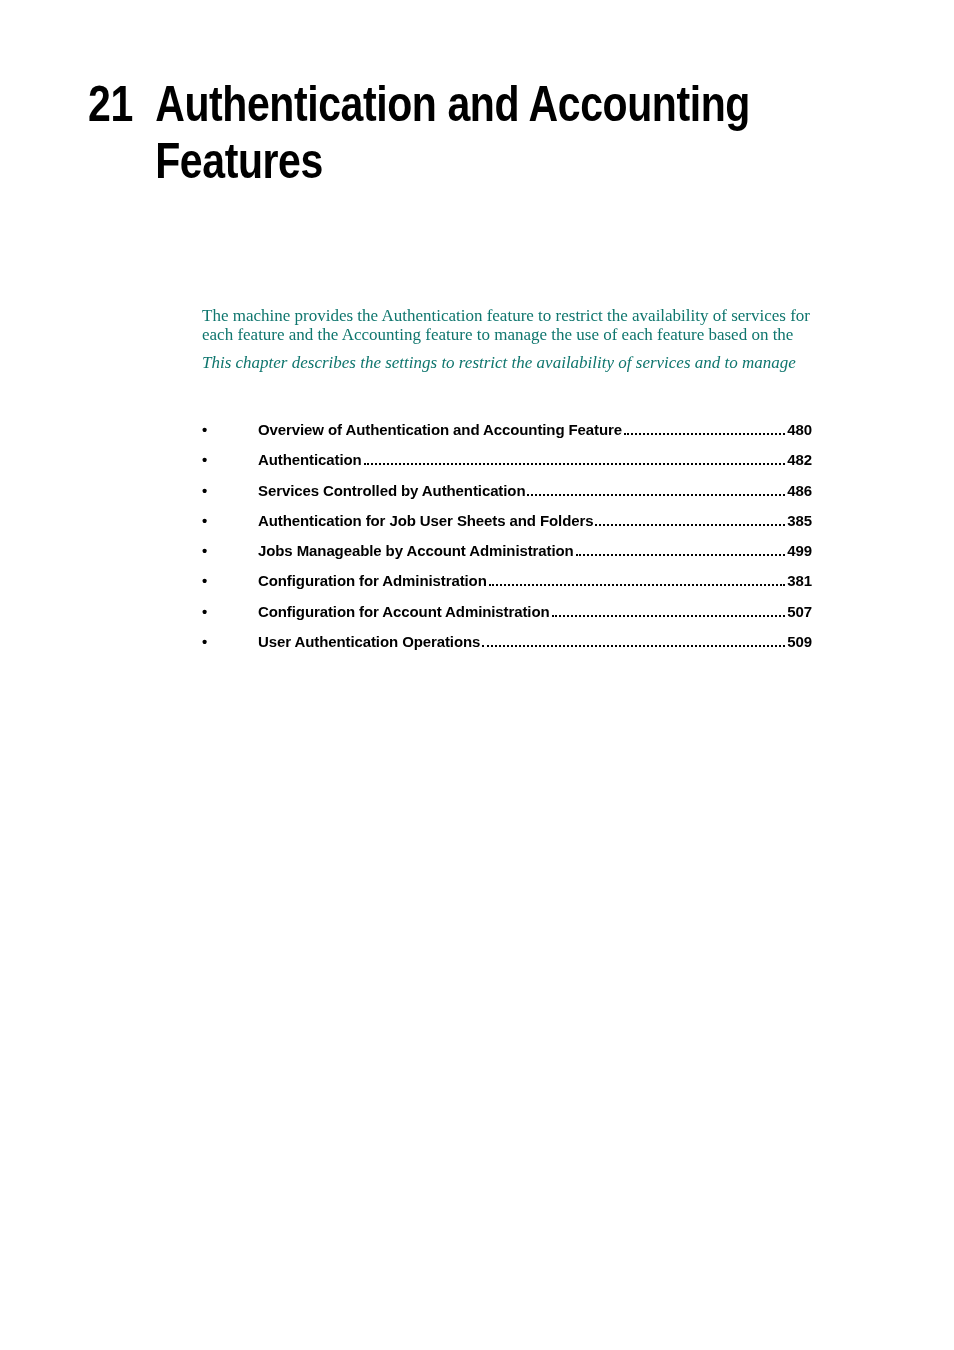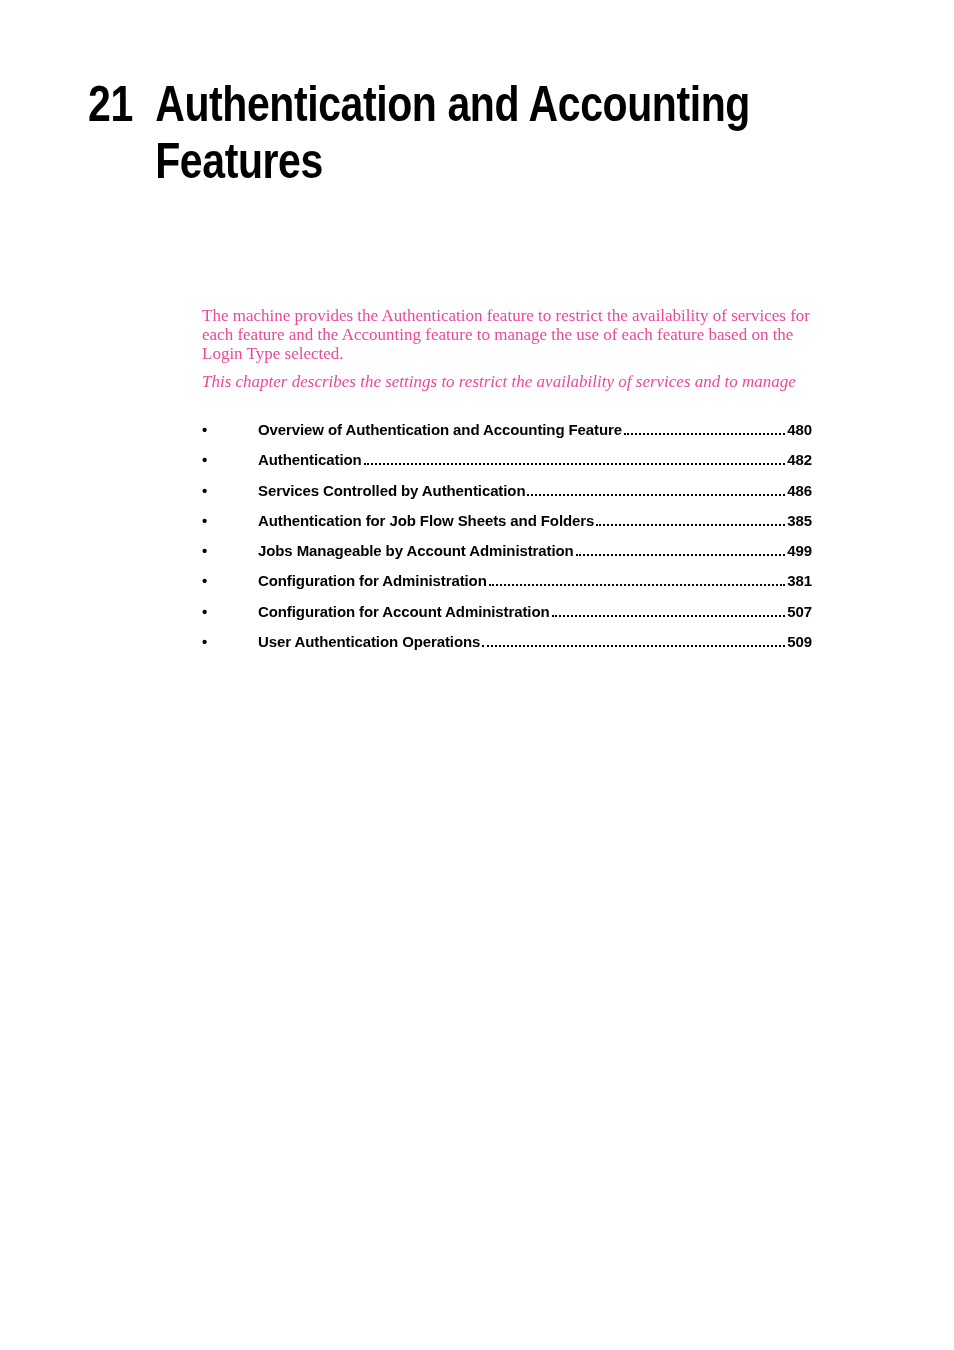--- a/index.html
+++ b/index.html
@@ -30,21 +30,21 @@
   .chapter-title-lines { padding-left: 82px; }
 
   
   .intro {
     position: absolute;
     left: 202px;
     top: 306px;
     font-family: "Liberation Serif", serif;
     font-size: 17px;
     line-height: 19px;
-    color: #ec4899;
+    color: #0f766e;
   }
   .intro .para { margin: 0; }
   .intro .para + .para { margin-top: 8.7px; font-style: italic; }
   .intro .line { white-space: nowrap; }
 
   
   .toc {
     position: absolute;
     left: 202px;
     top: 420px;
@@ -79,21 +79,20 @@
     <div class="chapter-title-lines">
       <div>Authentication and Accounting</div>
       <div>Features</div>
     </div>
   </header>
 
   <section class="intro">
     <div class="para" id="intro-p1">
         <div class="line">The machine provides the Authentication feature to restrict the availability of services for</div>
         <div class="line">each feature and the Accounting feature to manage the use of each feature based on the</div>
-        <div class="line">Login Type selected.</div>
       </div>
     <div class="para" id="intro-p2">
         <div class="line">This chapter describes the settings to restrict the availability of services and to manage</div>
       </div>
   </section>
 
   <nav class="toc" id="toc">
       <div class="toc-row">
         <span class="toc-bullet">•</span>
         <span class="toc-label">Overview of Authentication and Accounting Feature</span>
@@ -107,21 +106,21 @@
         <span class="toc-page">482</span>
       </div>
       <div class="toc-row">
         <span class="toc-bullet">•</span>
         <span class="toc-label">Services Controlled by Authentication</span>
         <span class="toc-leader"></span>
         <span class="toc-page">486</span>
       </div>
       <div class="toc-row">
         <span class="toc-bullet">•</span>
-        <span class="toc-label">Authentication for Job Flow Sheets and Folders</span>
+        <span class="toc-label">Authentication for Job User Sheets and Folders</span>
         <span class="toc-leader"></span>
         <span class="toc-page">385</span>
       </div>
       <div class="toc-row">
         <span class="toc-bullet">•</span>
         <span class="toc-label">Jobs Manageable by Account Administration</span>
         <span class="toc-leader"></span>
         <span class="toc-page">499</span>
       </div>
       <div class="toc-row">

